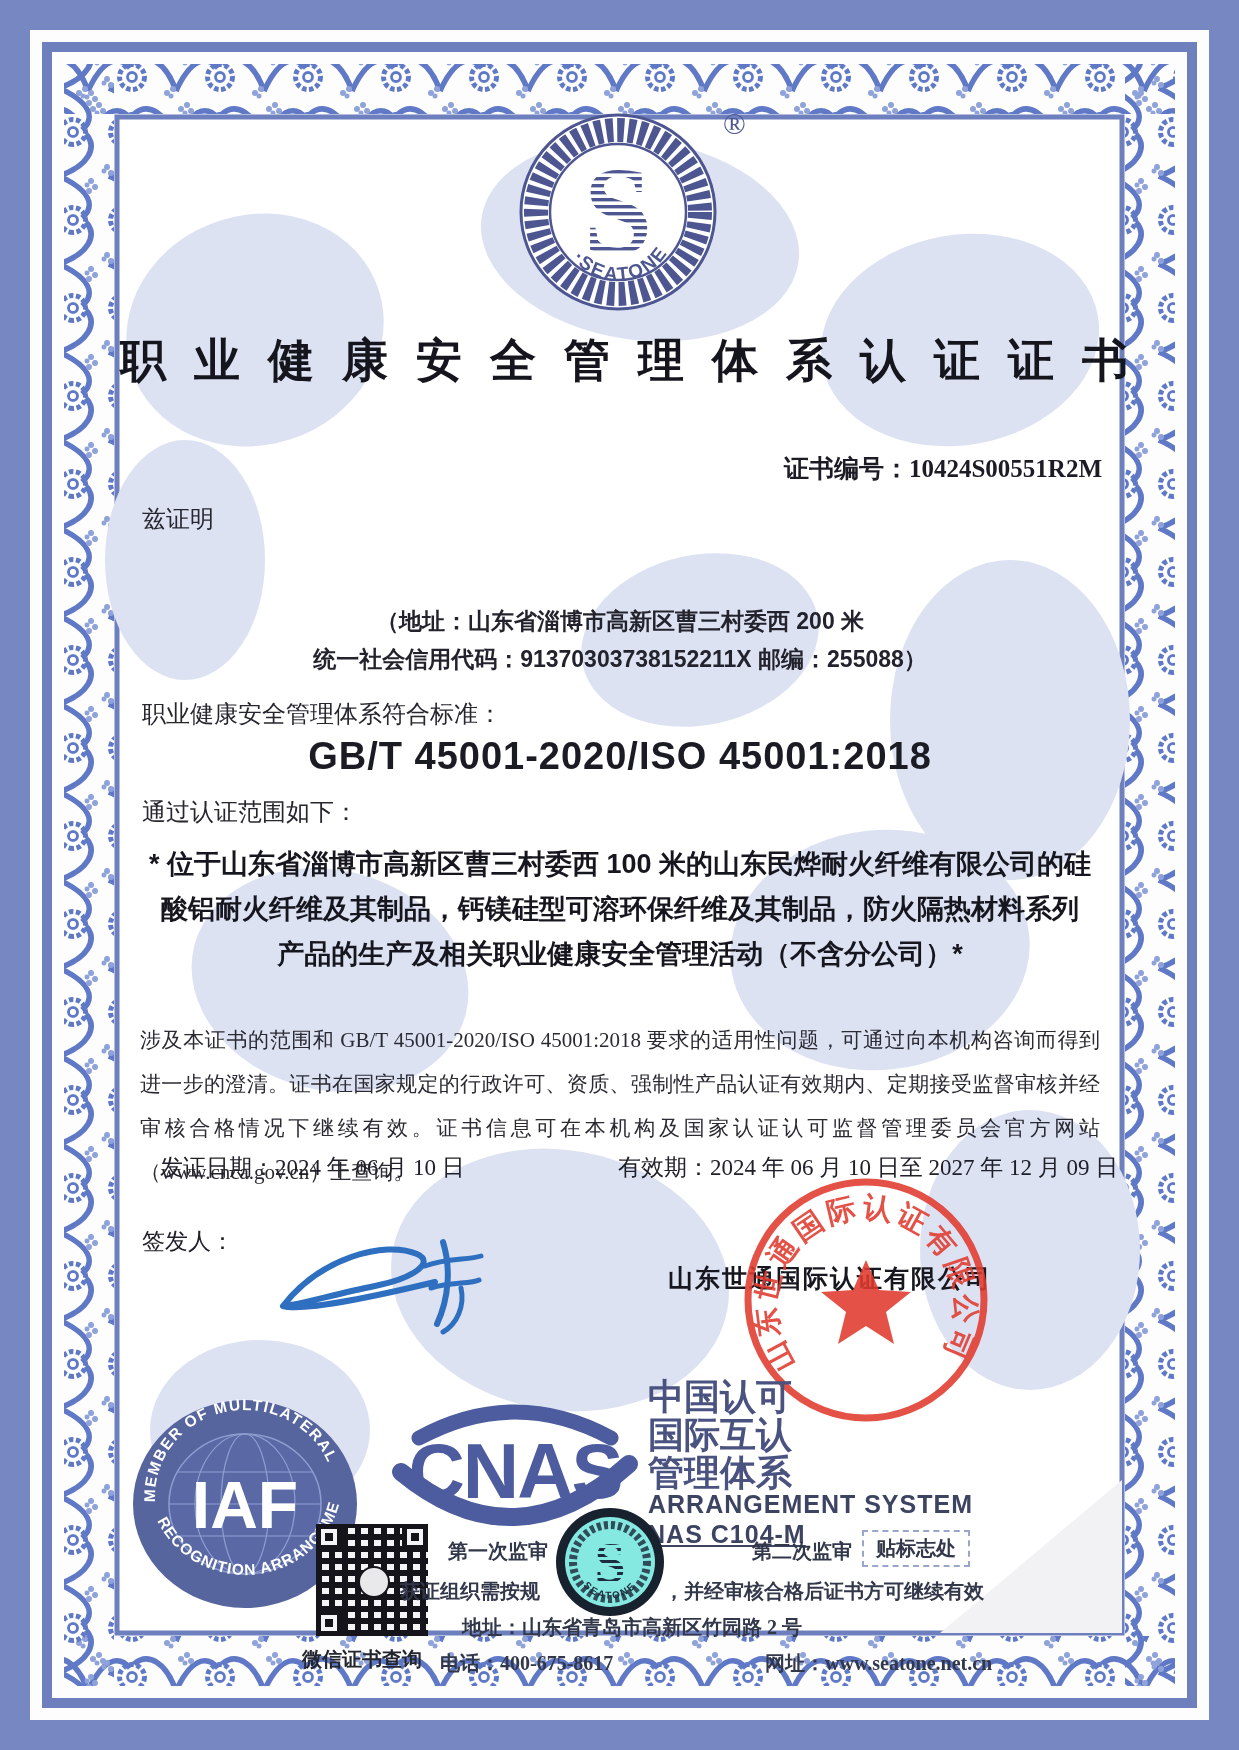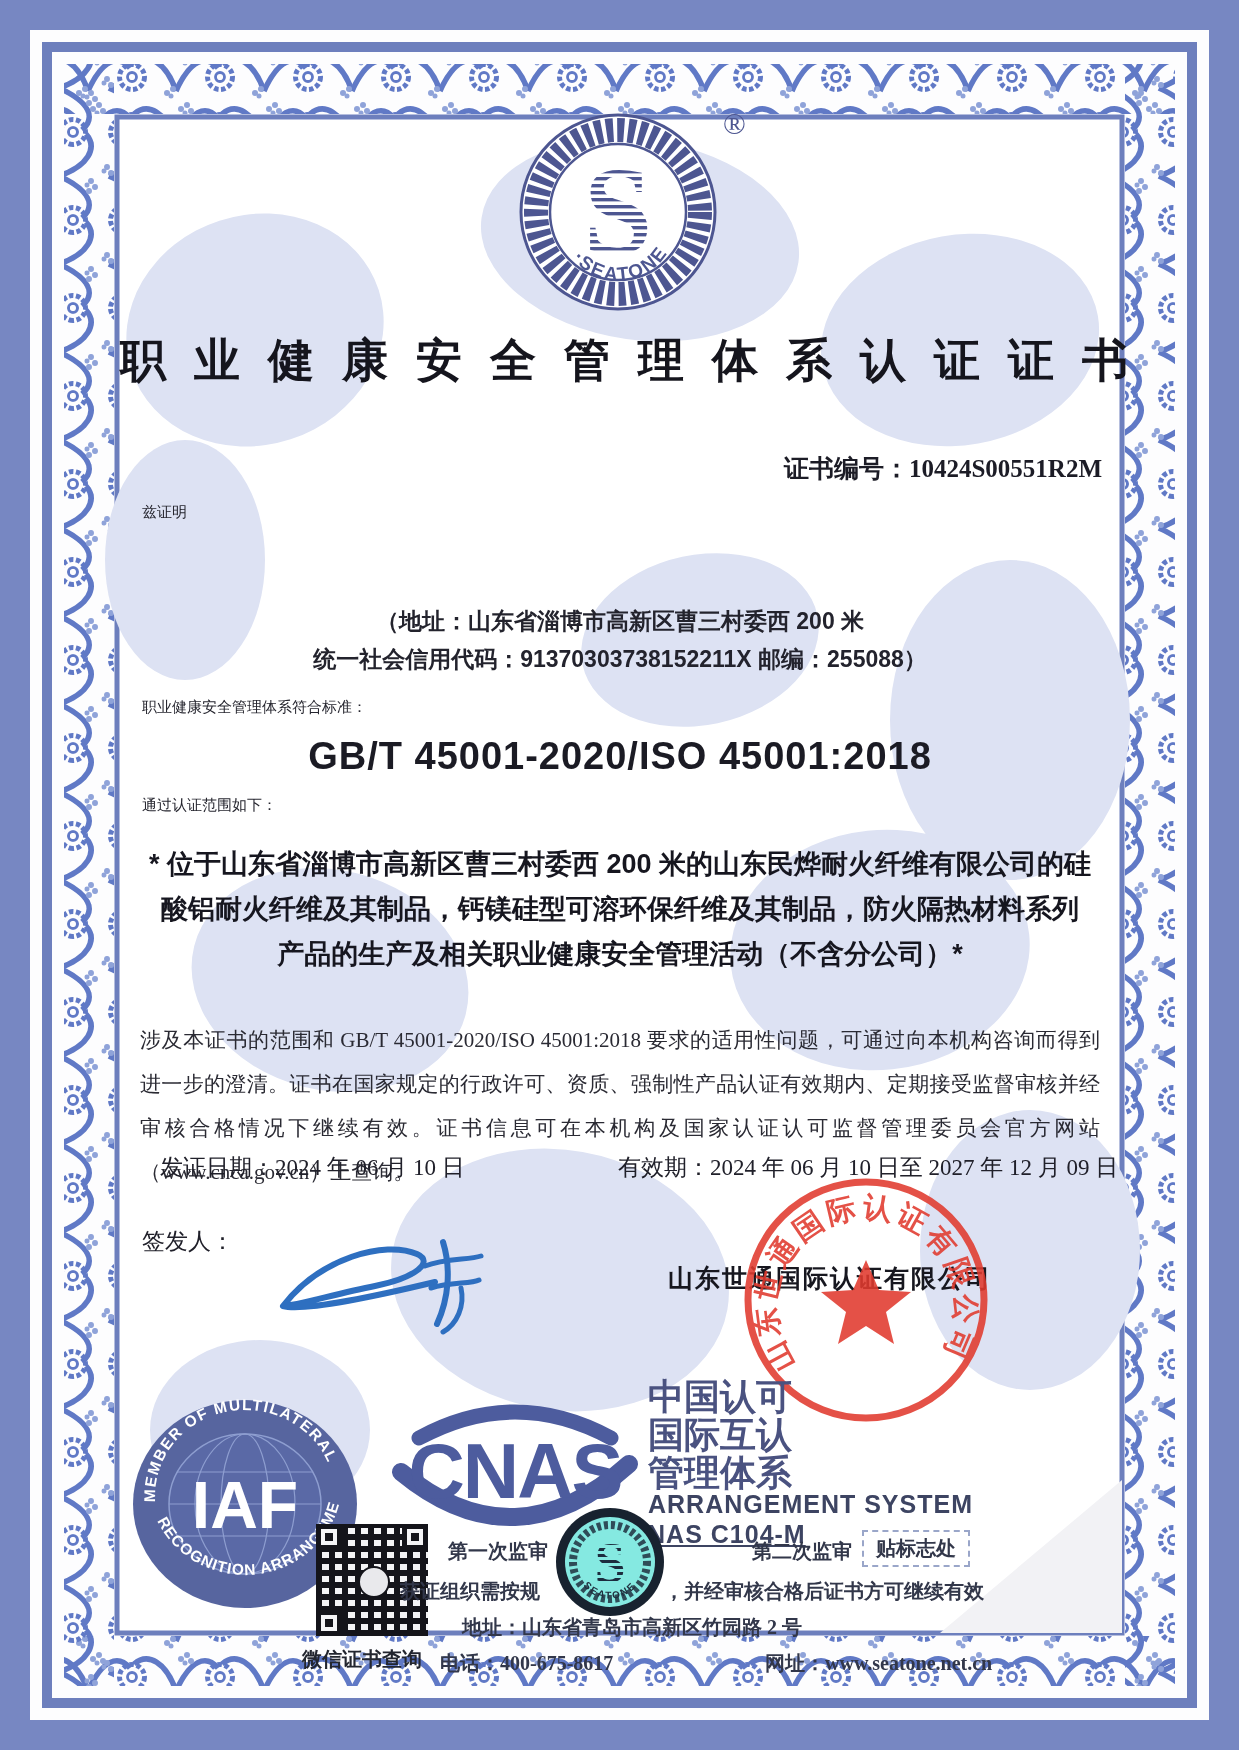--- a/index.html
+++ b/index.html
@@ -6,21 +6,21 @@
   body{font-family:"Liberation Serif","DejaVu Serif",serif;}
   .page{position:relative;width:1239px;height:1750px;background:#7787c2;overflow:hidden;}
   .abs{position:absolute;}
   .ctr{text-align:center;}
   .serif{font-family:"Liberation Serif","DejaVu Serif",serif;}
   .sans{font-family:"Liberation Sans","DejaVu Sans",sans-serif;}
   .title{font-size:46px;font-weight:bold;letter-spacing:28px;color:#15151d;white-space:nowrap;}
   .certno{font-size:25px;font-weight:bold;color:#1c1c26;}
   .company{font-size:40px;font-weight:bold;color:#111119;letter-spacing:4px;}
   .addr{font-size:23px;font-weight:600;color:#23232d;}
-  .label{font-size:15px;color:#26262f;}
+  .label{font-size:24px;color:#26262f;}
   .standard{font-size:38px;font-weight:600;color:#1b1b24;letter-spacing:1px;}
   .scope{font-size:27px;font-weight:bold;color:#16161f;line-height:45px;}
   .disc{font-size:21px;color:#2a2a33;line-height:44px;text-align:justify;}
   .dates{font-size:23px;color:#20202a;}
   .stampline{font-size:25px;font-weight:bold;color:#17171f;letter-spacing:2px;}
   .accr-cn{font-size:36px;font-weight:600;color:#4a5280;line-height:38px;font-family:"Liberation Sans",sans-serif;}
   .accr-en{font-size:25px;font-weight:bold;color:#3d4462;font-family:"Liberation Sans",sans-serif;letter-spacing:1px;}
   .foot{font-size:20px;font-weight:600;color:#32374a;}
   .dashedbox{border:2px dashed #9aa6c9;padding:3px 12px;text-align:center;}
   .qr{width:112px;height:112px;position:relative;
@@ -129,21 +129,21 @@
 
   <div class="abs ctr addr sans" style="left:120px;top:606px;width:1000px;">（地址：山东省淄博市高新区曹三村委西 200 米</div>
   <div class="abs ctr addr sans" style="left:120px;top:644px;width:1000px;">统一社会信用代码：91370303738152211X 邮编：255088）</div>
 
   <div class="abs label sans" style="left:142px;top:698px;">职业健康安全管理体系符合标准：</div>
 
   <div class="abs ctr standard sans" style="left:120px;top:735px;width:1000px;">GB/T 45001-2020/ISO 45001:2018</div>
 
   <div class="abs label serif" style="left:142px;top:796px;">通过认证范围如下：</div>
 
-  <div class="abs ctr scope sans" style="left:148px;top:842px;width:944px;">* 位于山东省淄博市高新区曹三村委西 200 米的山东民烨耐火纤维有限公司的硅酸铝耐火纤维及其制品，钙镁硅型可溶环保纤维及其制品，防火隔热材料系列产品的生产及相关职业健康安全管理活动（不含分公司）*</div>
+  <div class="abs ctr scope sans" style="left:148px;top:842px;width:944px;">* 位于山东省淄博市高新区曹三村委西 100 米的山东民烨耐火纤维有限公司的硅酸铝耐火纤维及其制品，钙镁硅型可溶环保纤维及其制品，防火隔热材料系列产品的生产及相关职业健康安全管理活动（不含分公司）*</div>
 
   <div class="abs disc serif" style="left:140px;top:1018px;width:960px;">涉及本证书的范围和 GB/T 45001-2020/ISO 45001:2018 要求的适用性问题，可通过向本机构咨询而得到进一步的澄清。证书在国家规定的行政许可、资质、强制性产品认证有效期内、定期接受监督审核并经审核合格情况下继续有效。证书信息可在本机构及国家认证认可监督管理委员会官方网站（www.cnca.gov.cn）上查询。</div>
 
   <div class="abs dates serif" style="left:160px;top:1152px;">发证日期：2024 年 06 月 10 日</div>
   <div class="abs dates serif" style="left:618px;top:1152px;">有效期：2024 年 06 月 10 日至 2027 年 12 月 09 日</div>
 
   <div class="abs dates serif" style="left:142px;top:1226px;">签发人：</div>
 
   <svg class="abs" style="left:265px;top:1228px;" width="250" height="120" viewBox="0 0 250 120">
     <g stroke="#2e6fc0" fill="none" stroke-linecap="round">

